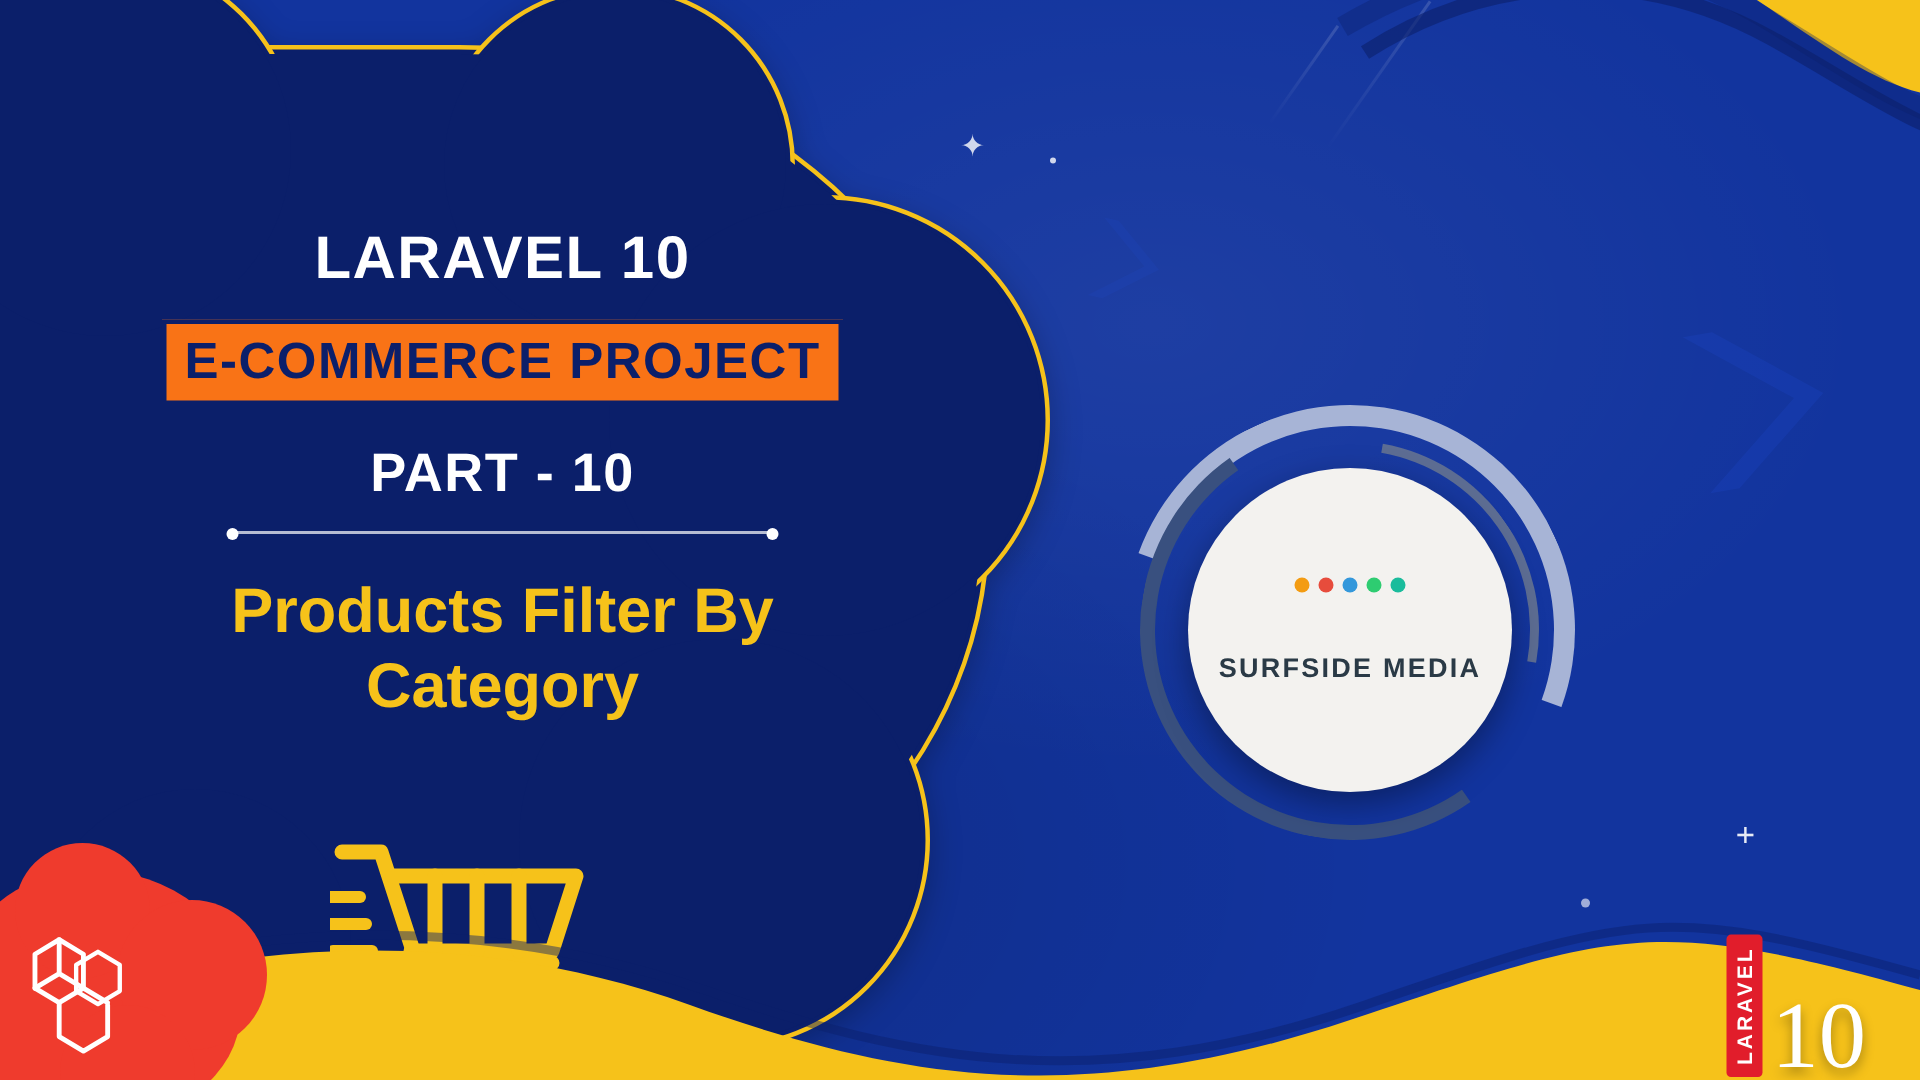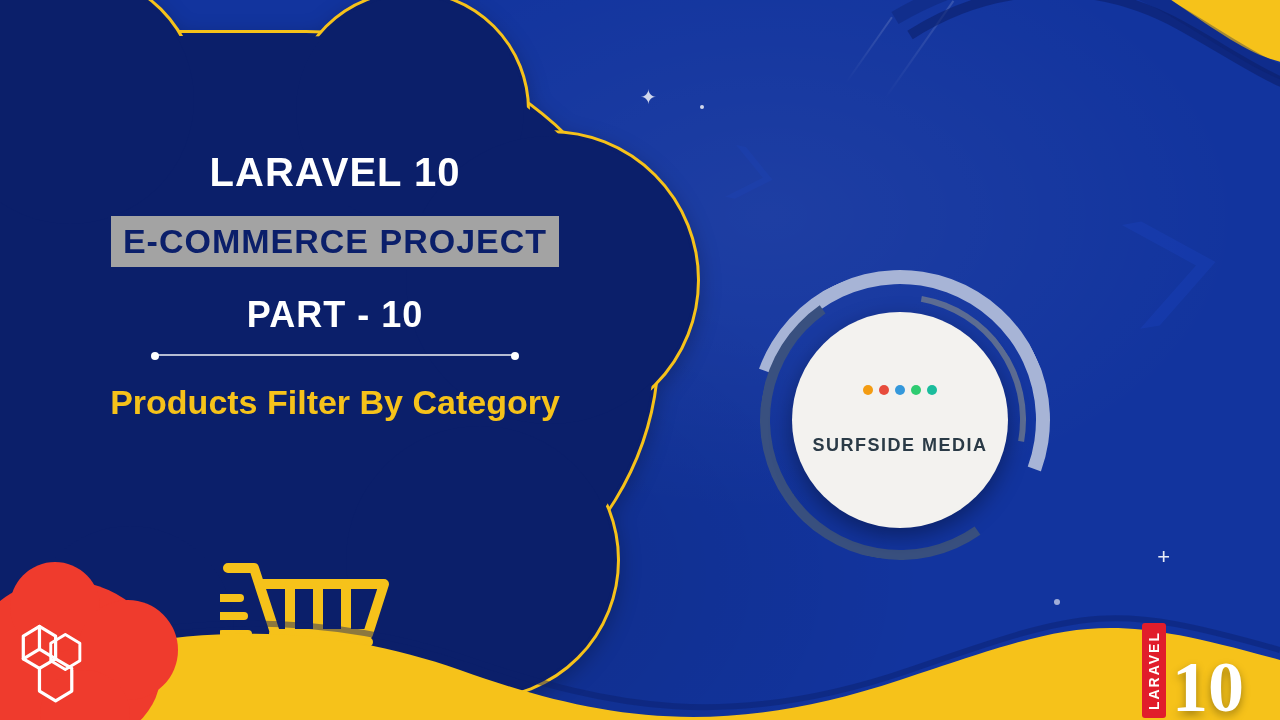--- a/index.html
+++ b/index.html
@@ -91,21 +91,21 @@
   }
   .line1 {
     font-size: 40px;
     font-weight: 700;
     letter-spacing: 1px;
     text-align: center;
   }
   .badge {
     margin: 18px auto 0;
     display: block;
-    background: #a3a3a3;
+    background: #f97316;
     color: #0b1f6a;
     font-size: 34px;
     font-weight: 900;
     letter-spacing: 1px;
     padding: 6px 12px;
     border: 3px solid #0b1f6a;
     width: fit-content;
     text-align: center;
   }
   .line3 {
@@ -126,21 +126,21 @@
     content: "";
     position: absolute; top: -4px;
     width: 8px; height: 8px; border-radius: 50%;
     background: #fff;
   }
   .rule::before { left: -4px; }
   .rule::after { right: -4px; }
   .topic {
     margin-top: 26px;
     color: #f6c21a;
-    font-size: 34px;
+    font-size: 42px;
     font-weight: 800;
     text-align: center;
     line-height: 1.2;
   }
 
   
   .cart {
     position: absolute;
     left: 220px;
     bottom: 30px;
@@ -266,23 +266,23 @@
     background:#e11d2b;
     color:#fff;
     font-weight:800;
     font-size:14px;
     letter-spacing:2px;
     padding: 8px 4px;
     margin-right: 6px;
     border-radius: 3px;
   }
   .ver-num {
-    font-size: 72px;
+    font-size: 63px;
     line-height: .85;
-    font-weight: 700;
+    font-weight: 400;
     color: #fff;
     font-family: Georgia, 'Times New Roman', serif;
     text-shadow: 0 4px 8px rgba(0,0,0,.35);
   }
 
   
   .streak {
     position:absolute;
     width: 2px; height: 120px;
     background: linear-gradient(#fff, rgba(255,255,255,0));

